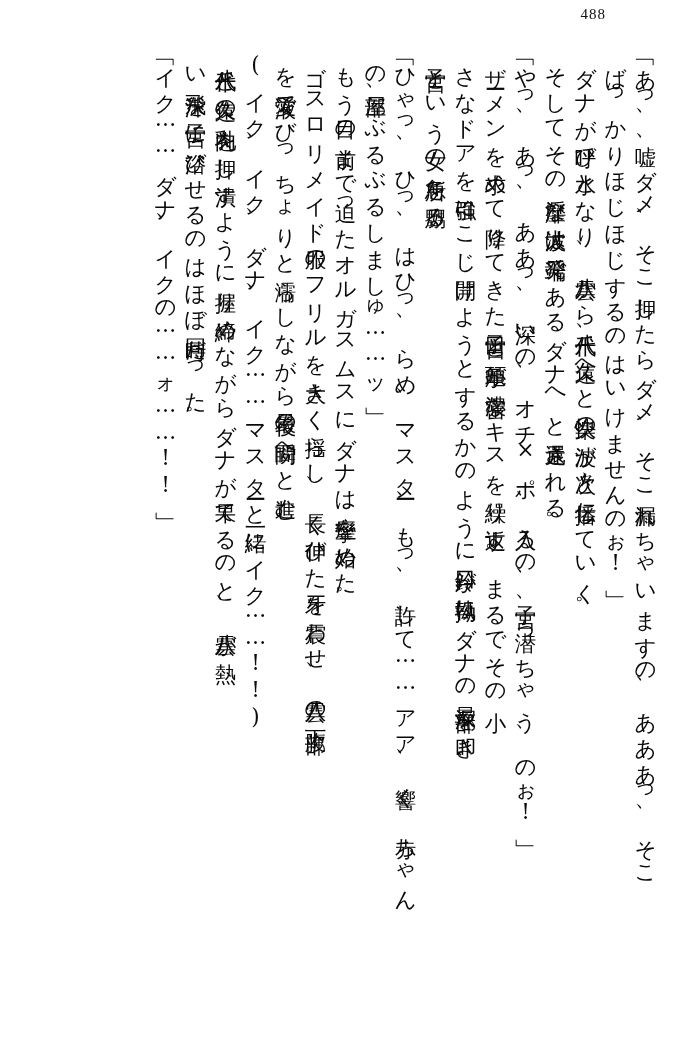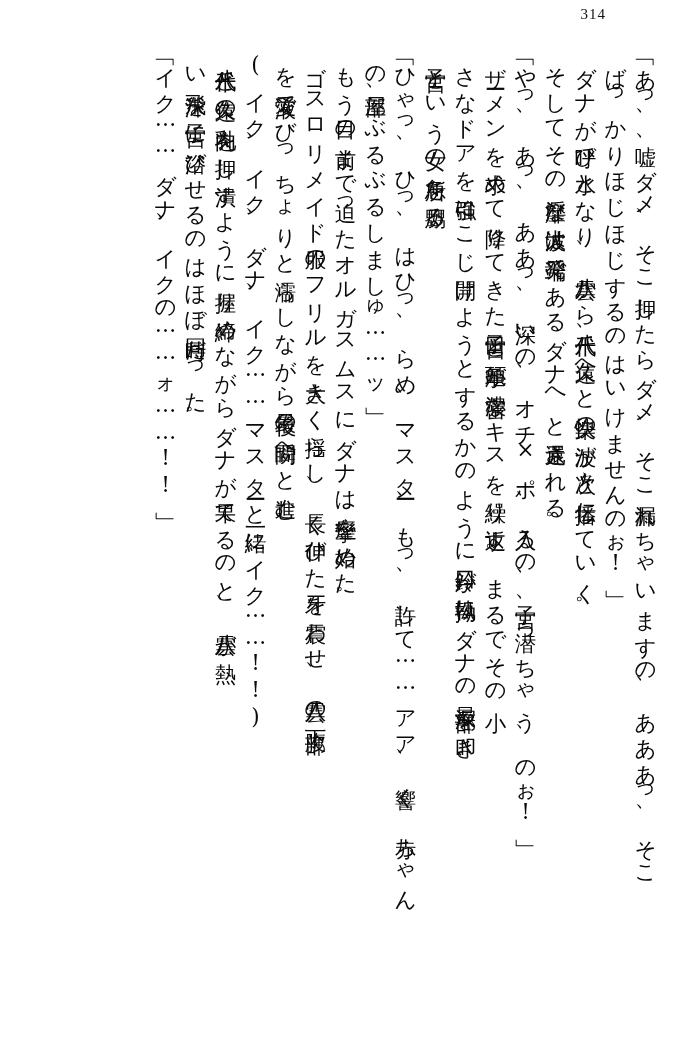--- a/index.html
+++ b/index.html
@@ -56,21 +56,21 @@
     font-family: "DejaVu Serif", "Liberation Serif", serif;
     white-space: pre;
     color: #0a0a0a;
     font-weight: 500;
   }
 </style>
 </head>
 <body>
 
 <div class="page">
-  <div class="page-number">314</div>
+  <div class="page-number">488</div>
   <div class="body-area">
       <div class="vline">「あっ、嘘、ダメ、そこ押したらダメ、そこ漏れちゃいますの、あああっ、そこ</div>
       <div class="vline">ばっかりほじほじするのはいけませんのぉ!」</div>
       <div class="vline">ダナが呼び水となり、八雲から八千代、久遠へと快楽の波が次々と伝播していく。</div>
       <div class="vline">そしてその淫靡な大波は発端であるダナへと還元される。</div>
       <div class="vline">「やっ、あっ、ああっ、深いの、オチ×ポ、入るの、子宮、潜っちゃう、のぉ!」</div>
       <div class="vline">ザーメンを求めて降りてきた子宮口と亀頭が濃密なキスを繰り返す。まるでその小</div>
       <div class="vline">さなドアを強引にこじ開けようとするかのように鈴口が執拗にダナの最深部を叩き、</div>
       <div class="vline">子宮という女の急所を嬲る。</div>
       <div class="vline">「ひゃっ、ひっ、はひっ、らめ、マスター、もっ、許して……アア、響く、赤ちゃん</div>

